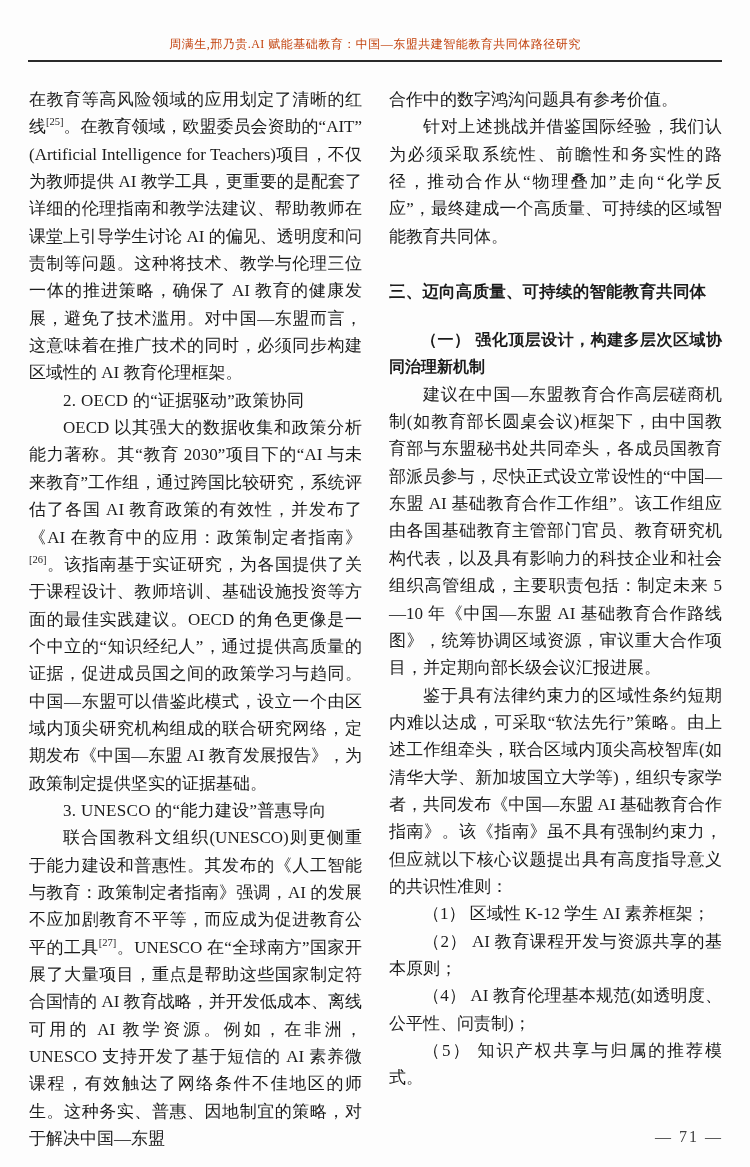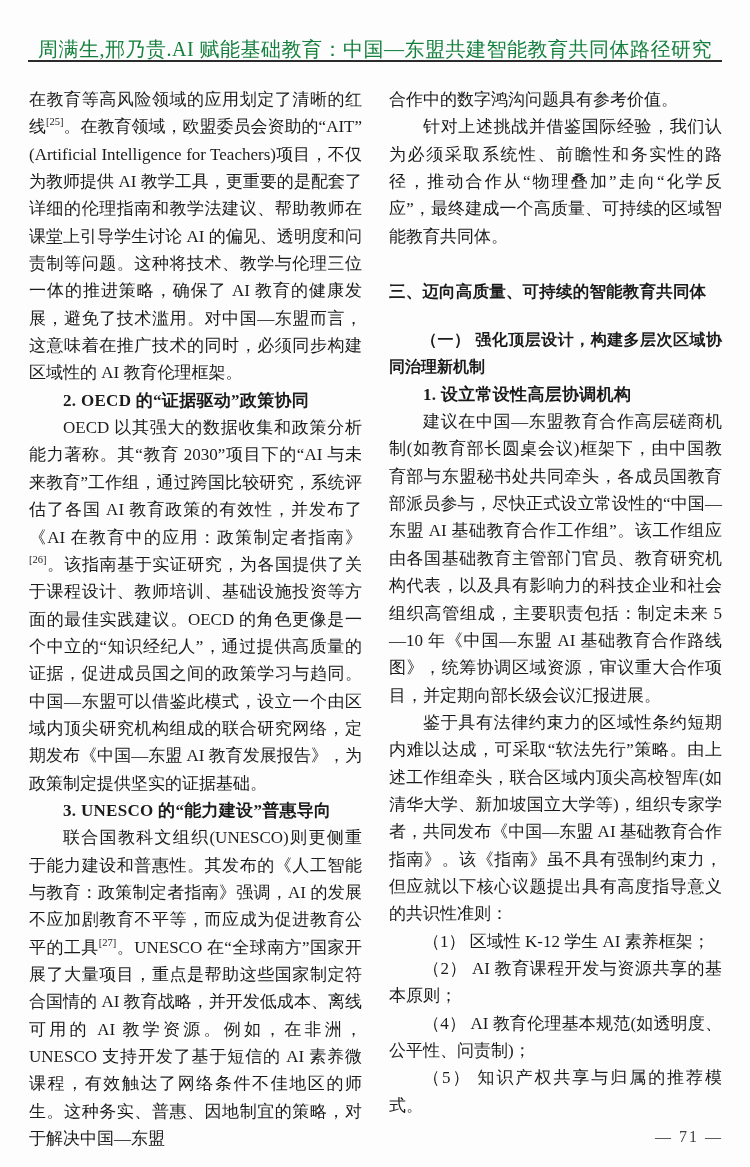--- a/index.html
+++ b/index.html
@@ -7,39 +7,39 @@
     width: 750px; height: 1167px; overflow: hidden;
     background: #fdfdfd;
     font-family: "Liberation Serif", "DejaVu Serif", serif;
     color: #1b1b1b;
     position: relative;
   }
   .page { position: absolute; inset: 0; }
   .running-head {
     position: absolute; top: 36px; left: 0; right: 0;
     text-align: center;
-    font-size: 20px; letter-spacing: 0.5px; color: #15803d;
+    font-size: 12px; letter-spacing: 0.5px; color: #c2410c;
     white-space: nowrap;
   }
   .header-rule {
     position: absolute; top: 60px; left: 28px; right: 28px;
     height: 2px; background: #2b2b2b;
   }
   .columns {
     position: absolute; top: 86px; left: 29px;
     display: flex; gap: 27px;
   }
   .col { width: 333px; }
   p.para {
     margin: 0;
     font-size: 17px; line-height: 27.35px;
     text-align: justify; text-justify: inter-character;
   }
   p.para.indent { text-indent: 2em; }
-  p.kaiti-sub { letter-spacing: 0.3px; font-weight: bold; }
+  p.kaiti-sub { letter-spacing: 0.3px; }
   p.bold-heading {
     font-family: "Liberation Sans", "DejaVu Sans", sans-serif;
     font-weight: bold; font-size: 16.5px; line-height: 24px;
     margin: 29px 0 23px 0; text-align: left; text-indent: 0;
     letter-spacing: 0.2px;
   }
   p.bold-sub {
     font-family: Liberation Sans, sans-serif;
     font-weight: bold; font-size: 16px;
   }
@@ -67,21 +67,20 @@
         <p class="para kaiti-sub indent"><span>2. OECD 的“证据驱动”政策协同</span></p>
         <p class="para body indent"><span>OECD 以其强大的数据收集和政策分析能力著称。其“教育 2030”项目下的“AI 与未来教育”工作组，通过跨国比较研究，系统评估了各国 AI 教育政策的有效性，并发布了《AI 在教育中的应用：政策制定者指南》</span><sup class="ref">[26]</sup><span>。该指南基于实证研究，为各国提供了关于课程设计、教师培训、基础设施投资等方面的最佳实践建议。OECD 的角色更像是一个中立的“知识经纪人”，通过提供高质量的证据，促进成员国之间的政策学习与趋同。中国—东盟可以借鉴此模式，设立一个由区域内顶尖研究机构组成的联合研究网络，定期发布《中国—东盟 AI 教育发展报告》，为政策制定提供坚实的证据基础。</span></p>
         <p class="para kaiti-sub indent"><span>3. UNESCO 的“能力建设”普惠导向</span></p>
         <p class="para body indent"><span>联合国教科文组织(UNESCO)则更侧重于能力建设和普惠性。其发布的《人工智能与教育：政策制定者指南》强调，AI 的发展不应加剧教育不平等，而应成为促进教育公平的工具</span><sup class="ref">[27]</sup><span>。UNESCO 在“全球南方”国家开展了大量项目，重点是帮助这些国家制定符合国情的 AI 教育战略，并开发低成本、离线可用的 AI 教学资源。例如，在非洲，UNESCO 支持开发了基于短信的 AI 素养微课程，有效触达了网络条件不佳地区的师生。这种务实、普惠、因地制宜的策略，对于解决中国—东盟</span></p>
       </div>
     <div class="col">
         <p class="para body"><span>合作中的数字鸿沟问题具有参考价值。</span></p>
         <p class="para body indent"><span>针对上述挑战并借鉴国际经验，我们认为必须采取系统性、前瞻性和务实性的路径，推动合作从“物理叠加”走向“化学反应”，最终建成一个高质量、可持续的区域智能教育共同体。</span></p>
         <p class="para bold-heading"><span>三、迈向高质量、可持续的智能教育共同体</span></p>
         <p class="para bold-sub indent"><span>（一） 强化顶层设计，构建多层次区域协同治理新机制</span></p>
-        <p class="para kaiti-sub indent"><span>1. 设立常设性高层协调机构</span></p>
         <p class="para body indent"><span>建议在中国—东盟教育合作高层磋商机制(如教育部长圆桌会议)框架下，由中国教育部与东盟秘书处共同牵头，各成员国教育部派员参与，尽快正式设立常设性的“中国—东盟 AI 基础教育合作工作组”。该工作组应由各国基础教育主管部门官员、教育研究机构代表，以及具有影响力的科技企业和社会组织高管组成，主要职责包括：制定未来 5—10 年《中国—东盟 AI 基础教育合作路线图》，统筹协调区域资源，审议重大合作项目，并定期向部长级会议汇报进展。</span></p>
         <p class="para body indent"><span>鉴于具有法律约束力的区域性条约短期内难以达成，可采取“软法先行”策略。由上述工作组牵头，联合区域内顶尖高校智库(如清华大学、新加坡国立大学等)，组织专家学者，共同发布《中国—东盟 AI 基础教育合作指南》。该《指南》虽不具有强制约束力，但应就以下核心议题提出具有高度指导意义的共识性准则：</span></p>
         <p class="para list-item indent"><span>（1） 区域性 K-12 学生 AI 素养框架；</span></p>
         <p class="para list-item indent"><span>（2） AI 教育课程开发与资源共享的基本原则；</span></p>
         <p class="para list-item indent"><span>（4） AI 教育伦理基本规范(如透明度、公平性、问责制)；</span></p>
         <p class="para list-item indent"><span>（5） 知识产权共享与归属的推荐模式。</span></p>
       </div>
   </div>
 
   <div class="page-number">— 71 —</div>

